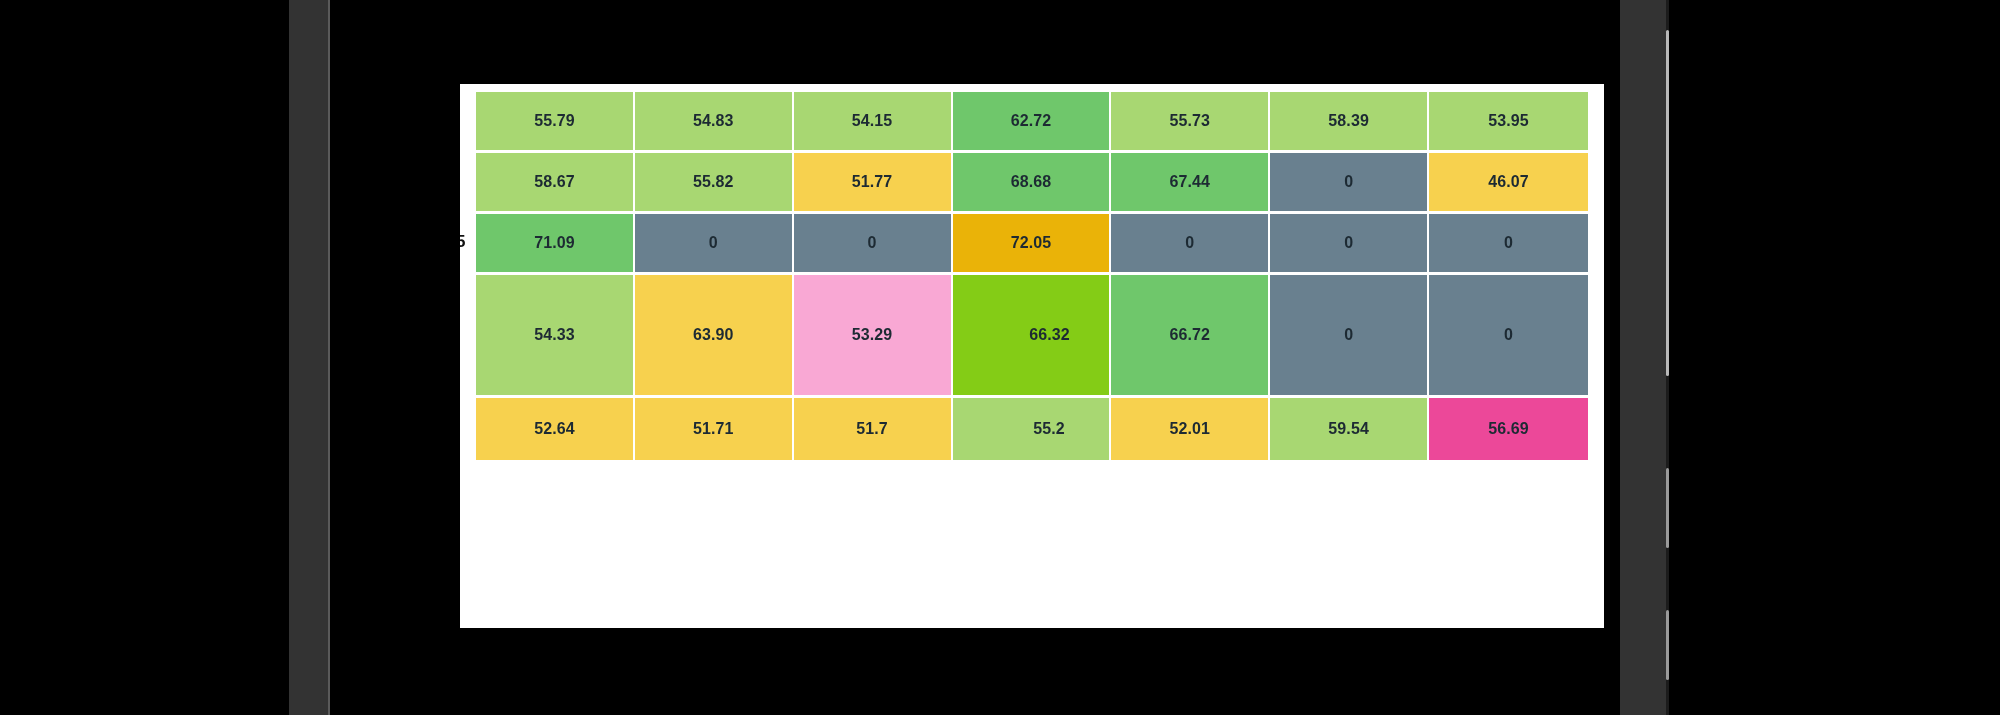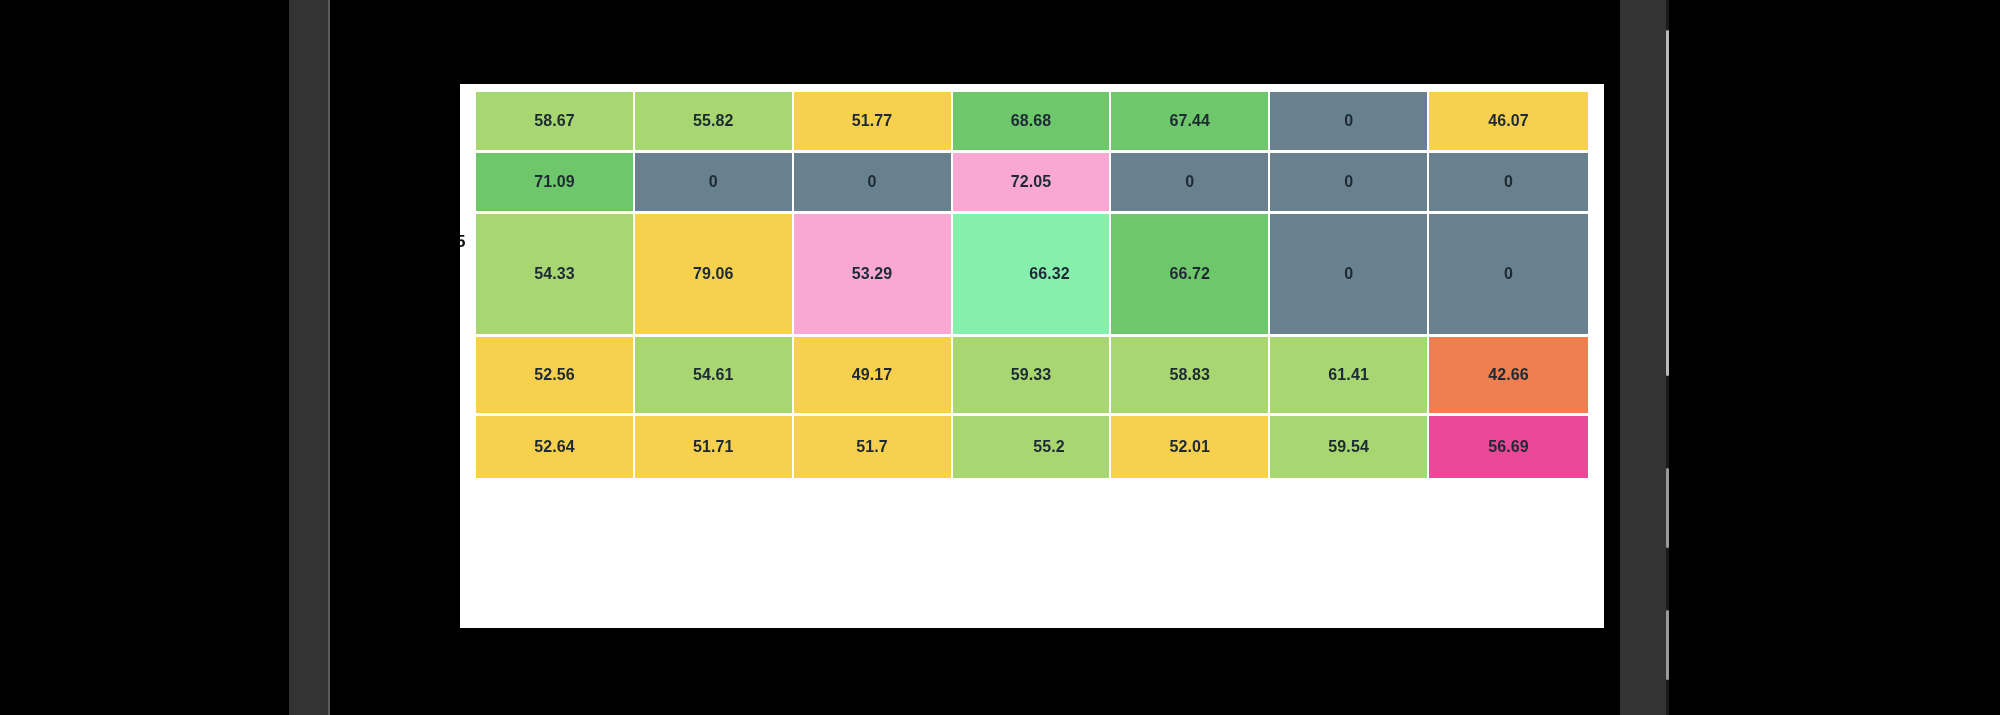--- a/index.html
+++ b/index.html
@@ -96,54 +96,54 @@
 <div id="scrollbar-thumb2"></div>
 <div id="scrollbar-thumb3"></div>
 
 <div id="panel">
   <div id="clipped-labels">
       <div class="clipped-label" style="top: 148px;">5</div>
     </div>
   <table id="heatmap">
     <tbody id="heatmap-body">
         <tr style="height: 58px;">
+          <td style="background: rgb(168, 215, 114); width: 14.2857%; height: 58px;">55.79</td>
+          <td style="background: rgb(168, 215, 114); width: 14.2857%; height: 58px;">54.83</td>
+          <td style="background: rgb(168, 215, 114); width: 14.2857%; height: 58px;">54.15</td>
+          <td style="background: rgb(111, 199, 107); width: 14.2857%; height: 58px;">62.72</td>
+          <td style="background: rgb(168, 215, 114); width: 14.2857%; height: 58px;">55.73</td>
+          <td style="background: rgb(168, 215, 114); width: 14.2857%; height: 58px;">58.39</td>
+          <td style="background: rgb(168, 215, 114); width: 14.2857%; height: 58px;">53.95</td>
+        </tr>
+        <tr style="height: 58px;">
           <td style="background: rgb(168, 215, 114); width: 14.2857%; height: 58px;">58.67</td>
           <td style="background: rgb(168, 215, 114); width: 14.2857%; height: 58px; margin-top: 43px;">55.82</td>
           <td style="background: rgb(247, 209, 78); width: 14.2857%; height: 58px;">51.77</td>
           <td style="background: rgb(111, 199, 107); width: 14.2857%; height: 58px; text-align: center;">68.68</td>
           <td style="background: rgb(111, 199, 107); width: 14.2857%; height: 58px;">67.44</td>
           <td style="background: rgb(105, 128, 143); width: 14.2857%; height: 58px;">0</td>
           <td style="background: rgb(247, 209, 78); width: 14.2857%; height: 58px;">46.07</td>
         </tr>
         <tr style="height: 58px; margin-top: 24px;">
           <td style="background: rgb(111, 199, 107); width: 14.2857%; height: 58px;">71.09</td>
           <td style="background: rgb(105, 128, 143); width: 14.2857%; height: 58px;">0</td>
           <td style="background: rgb(105, 128, 143); width: 14.2857%; height: 58px;">0</td>
-          <td style="background: #f9a8d4; width: 14.2857%; height: 58px; text-align: center;">72.05</td>
+          <td style="background: #eab308; width: 14.2857%; height: 58px; text-align: center;">72.05</td>
           <td style="background: rgb(105, 128, 143); width: 14.2857%; height: 58px;">0</td>
           <td style="background: rgb(105, 128, 143); width: 14.2857%; height: 58px;">0</td>
           <td style="background: rgb(105, 128, 143); width: 14.2857%; height: 58px;">0</td>
         </tr>
         <tr style="height: 120px;">
           <td style="background: rgb(168, 215, 114); width: 14.2857%; height: 120px;">54.33</td>
-          <td style="background: rgb(247, 209, 78); width: 14.2857%; height: 120px;">79.06</td>
+          <td style="background: rgb(247, 209, 78); width: 14.2857%; height: 120px;">63.90</td>
           <td style="background: #f9a8d4; width: 14.2857%; height: 120px;">53.29</td>
-          <td style="background: #86efac; width: 14.2857%; height: 120px; padding-left: 37px;">66.32</td>
+          <td style="background: #84cc16; width: 14.2857%; height: 120px; padding-left: 37px;">66.32</td>
           <td style="background: rgb(111, 199, 107); width: 14.2857%; height: 120px;">66.72</td>
           <td style="background: rgb(105, 128, 143); width: 14.2857%; height: 120px;">0</td>
           <td style="background: rgb(105, 128, 143); width: 14.2857%; height: 120px;">0</td>
-        </tr>
-        <tr style="height: 76px;">
-          <td style="background: rgb(247, 209, 78); width: 14.2857%; height: 76px;">52.56</td>
-          <td style="background: rgb(168, 215, 114); width: 14.2857%; height: 76px;">54.61</td>
-          <td style="background: rgb(247, 209, 78); width: 14.2857%; height: 76px;">49.17</td>
-          <td style="background: rgb(168, 215, 114); width: 14.2857%; height: 76px;">59.33</td>
-          <td style="background: rgb(168, 215, 114); width: 14.2857%; height: 76px;">58.83</td>
-          <td style="background: rgb(168, 215, 114); width: 14.2857%; height: 76px;">61.41</td>
-          <td style="background: rgb(239, 127, 79); width: 14.2857%; height: 76px;">42.66</td>
         </tr>
         <tr style="height: 62px;">
           <td style="background: rgb(247, 209, 78); width: 14.2857%; height: 62px;">52.64</td>
           <td style="background: rgb(247, 209, 78); width: 14.2857%; height: 62px;">51.71</td>
           <td style="background: rgb(247, 209, 78); width: 14.2857%; height: 62px;">51.7</td>
           <td style="background: rgb(168, 215, 114); width: 14.2857%; height: 62px; padding-left: 36px;">55.2</td>
           <td style="background: rgb(247, 209, 78); width: 14.2857%; height: 62px; margin-top: 28px;">52.01</td>
           <td style="background: rgb(168, 215, 114); width: 14.2857%; height: 62px;">59.54</td>
           <td style="background: #ec4899; width: 14.2857%; height: 62px;">56.69</td>
         </tr>

